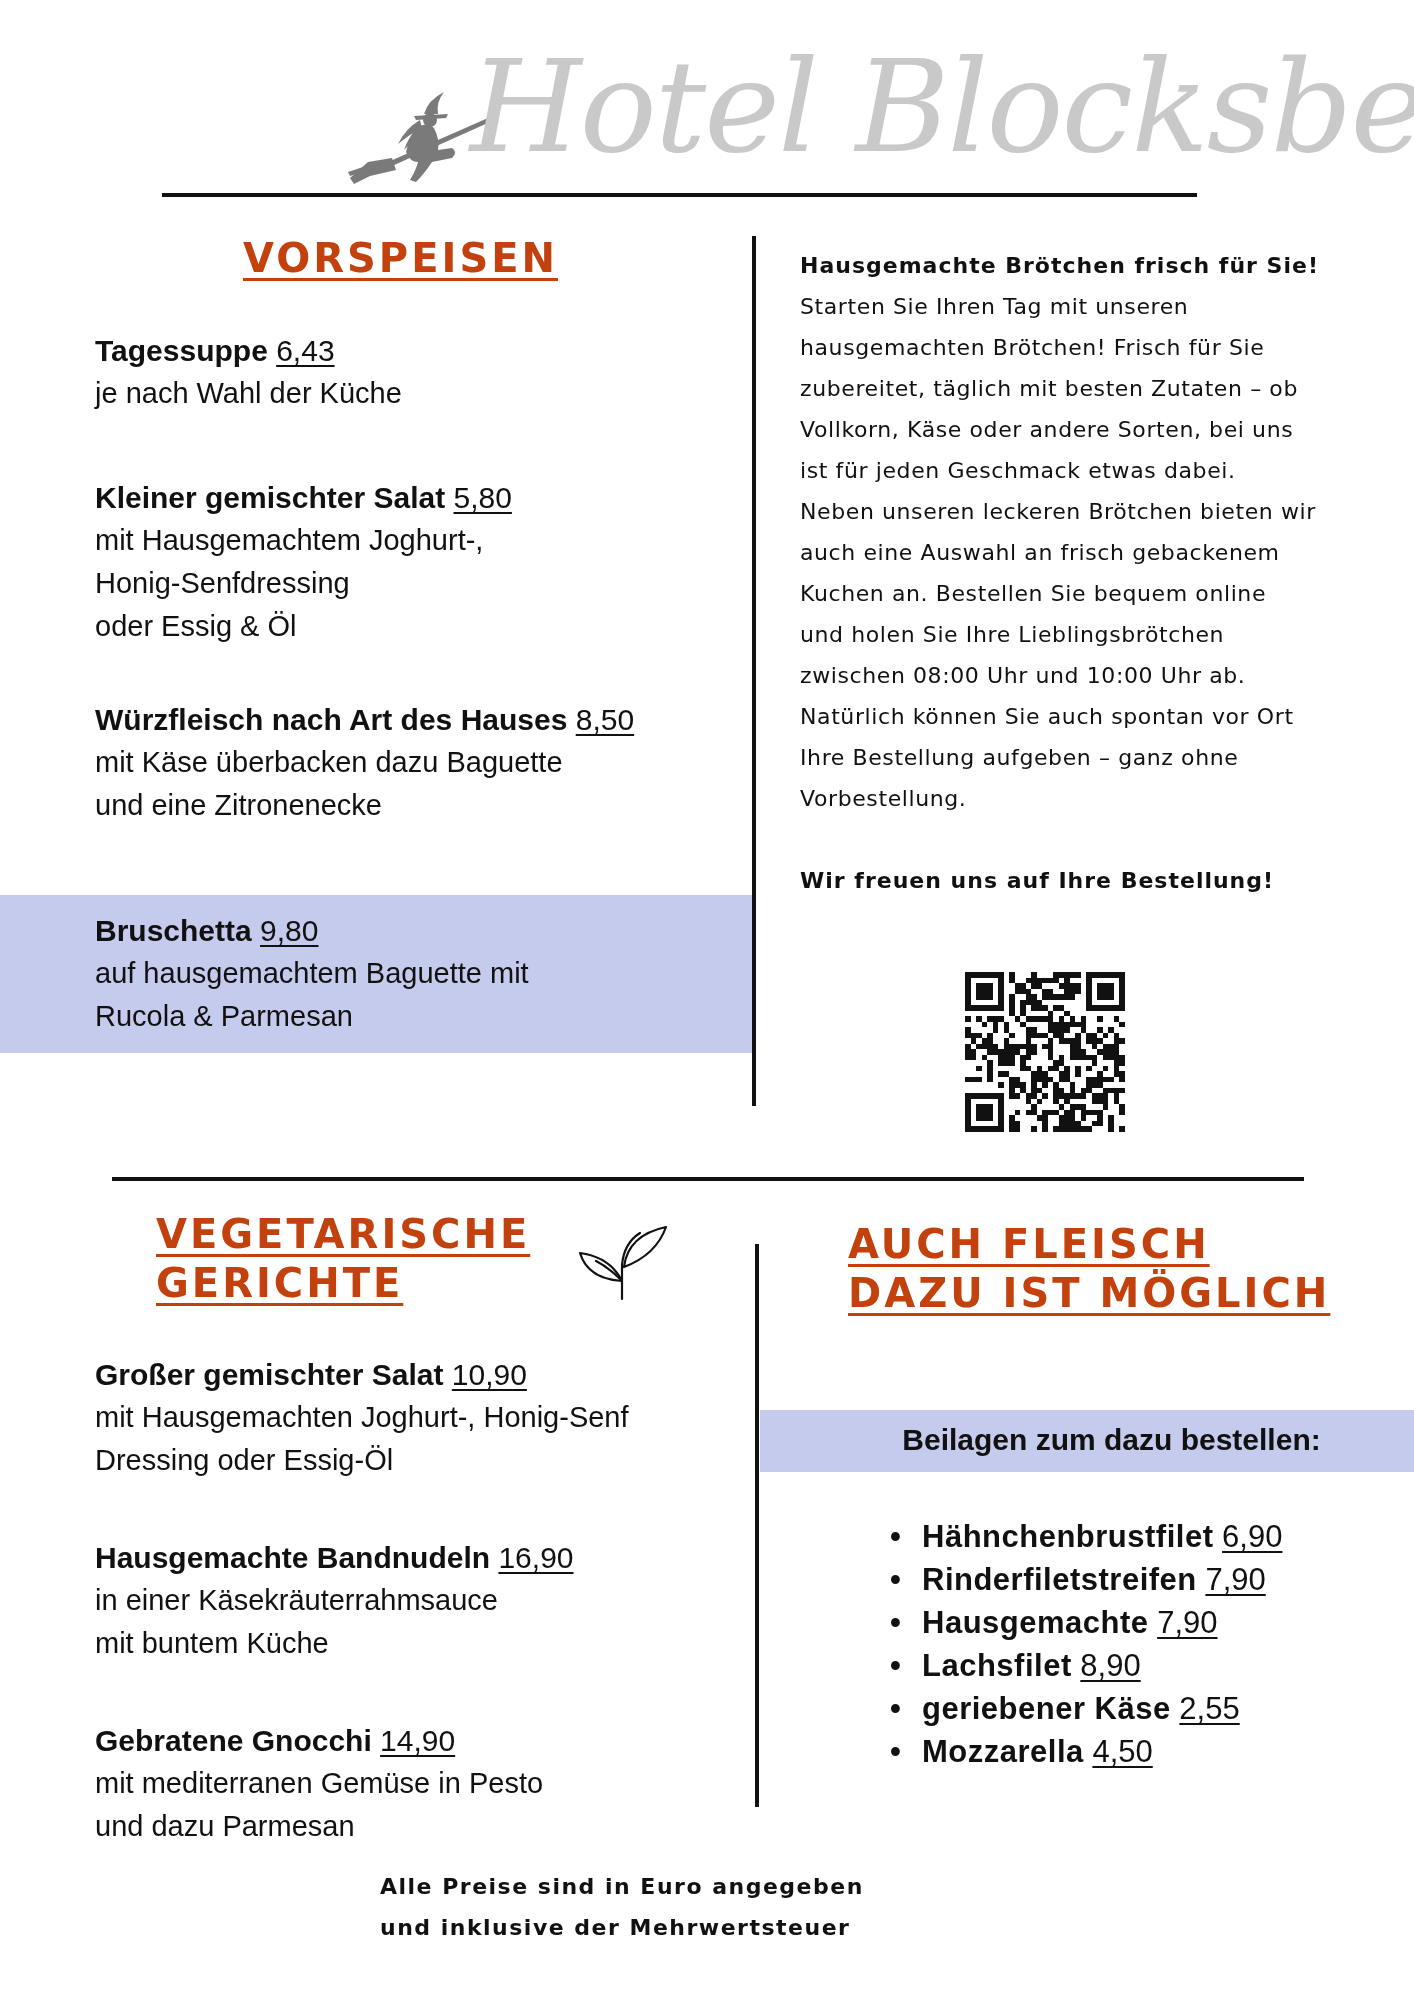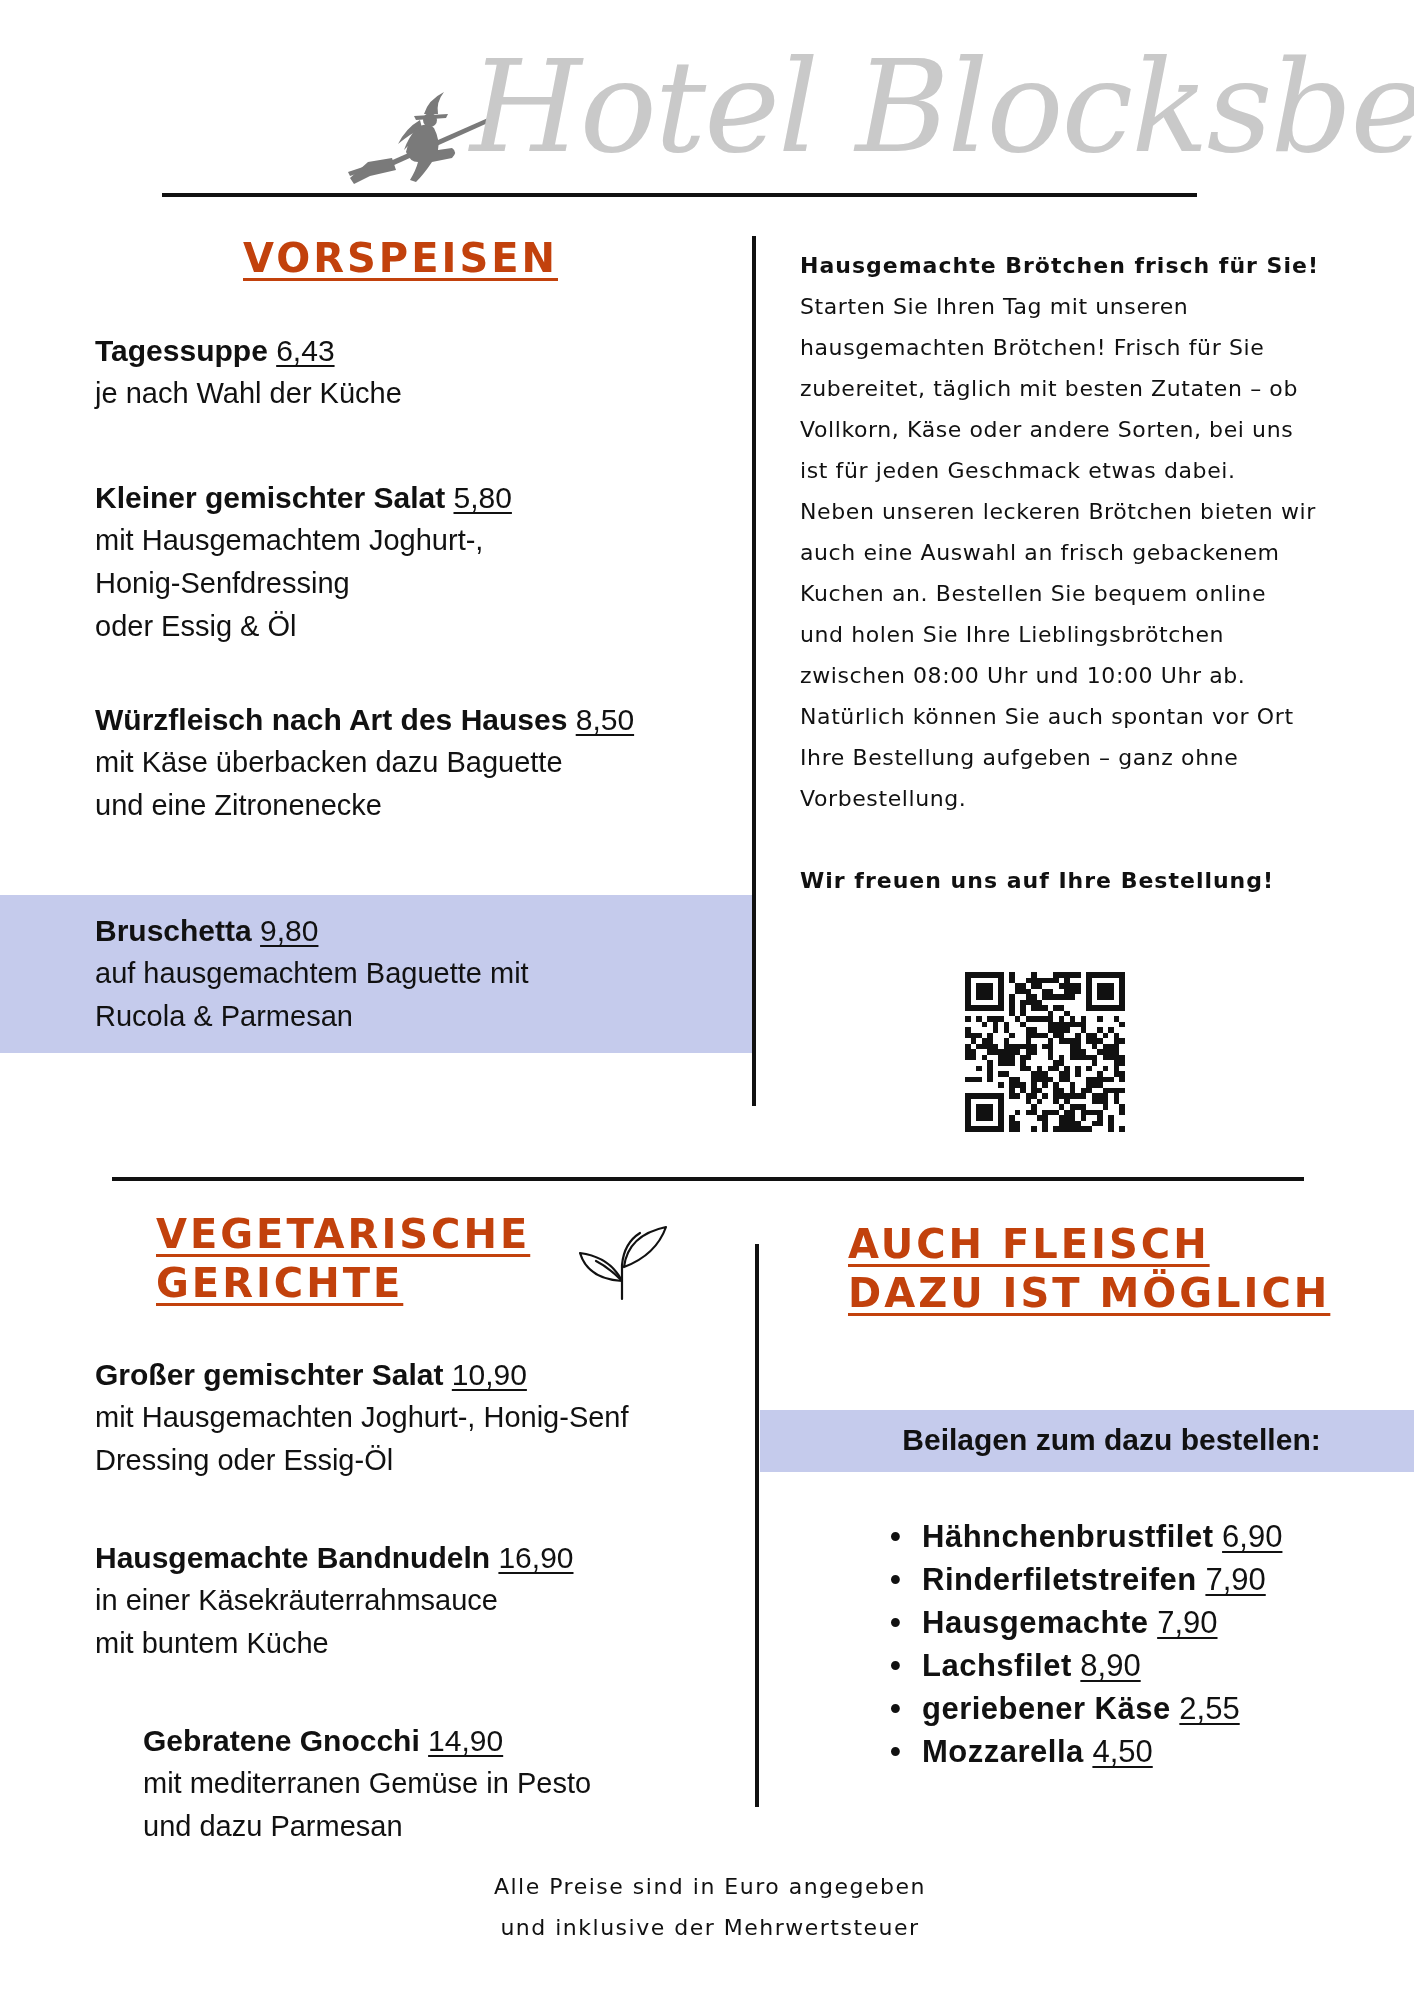--- a/index.html
+++ b/index.html
@@ -39,22 +39,22 @@
   .qr { left:965px; top:972px; width:160px; height:160px; }
 
   
   .beilagen-title { left:760px; top:1410px; width:703px; height:62px; font-size:30px; font-weight:bold;
        line-height:60px; text-align:center; }
   .sides { left:890px; top:1515px; list-style:none; margin:0; padding:0; }
   .sides li { font-size:31px; line-height:43px; white-space:nowrap; position:relative; padding-left:32px; }
   .sides li .bullet { position:absolute; left:0; top:0; font-weight:bold; }
   .sides li .side-name { font-weight:bold; letter-spacing:0.5px; }
 
-  .footer { left:380px; top:1866px; width:660px; text-align:center; font-family:"DejaVu Sans", sans-serif;
-            font-weight:normal; font-size:22px; line-height:41px; letter-spacing:1.5px; }
+  .footer { left:380px; top:1866px; width:660px; font-family:"DejaVu Sans", sans-serif;
+            font-weight:bold; font-size:22px; line-height:41px; letter-spacing:1.5px; }
 </style>
 </head>
 <body>
 
 <div class="abs logo-witch">
   <svg width="145" height="92" viewBox="0 0 145 92">
     <g fill="#7a7a7a">
 
       <path d="M40 70 L140 26 L142 30 L44 74 Z"></path>
 
@@ -494,21 +494,21 @@
   <div class="dish-desc">mit Hausgemachten Joghurt-, Honig-Senf</div>
   <div class="dish-desc">Dressing oder Essig-Öl</div>
 </div>
 
 <div class="abs dish" style="top:1537px;">
   <div class="dish-line1"><span class="dish-name">Hausgemachte Bandnudeln</span> <span class="price">16,90</span></div>
   <div class="dish-desc">in einer Käsekräuterrahmsauce</div>
   <div class="dish-desc">mit buntem Küche</div>
 </div>
 
-<div class="abs dish" style="top:1720px;margin-left:48px;">
+<div class="abs dish" style="top:1720px;">
   <div class="dish-line1"><span class="dish-name">Gebratene Gnocchi</span> <span class="price">14,90</span></div>
   <div class="dish-desc">mit mediterranen Gemüse in Pesto</div>
   <div class="dish-desc">und dazu Parmesan</div>
 </div>
 
 <div class="abs section-heading" style="left:848px; top:1220px;">
   <div>AUCH FLEISCH</div>
   <div>DAZU IST MÖGLICH</div>
 </div>
 

